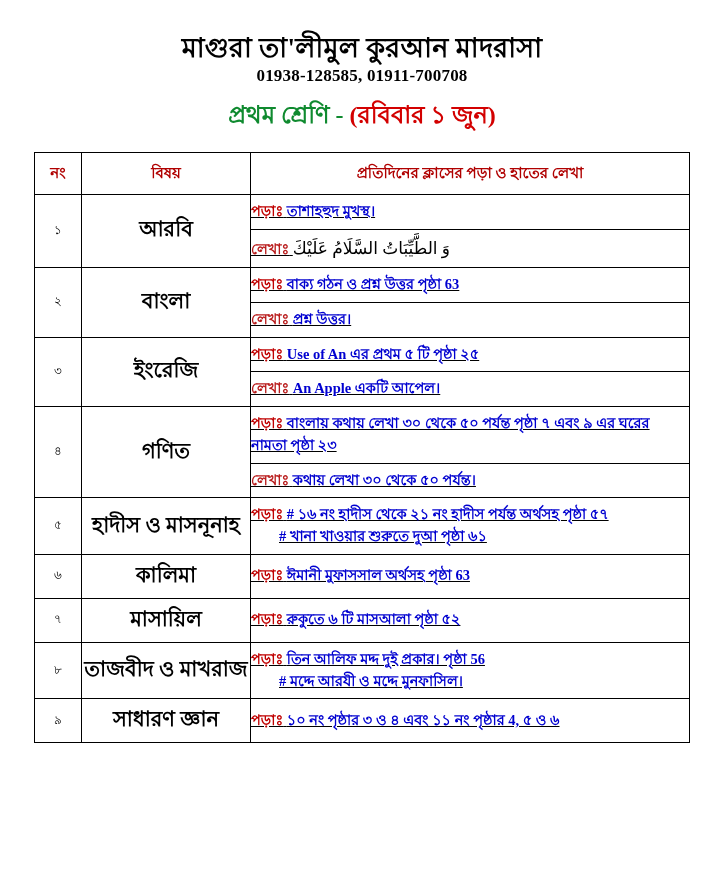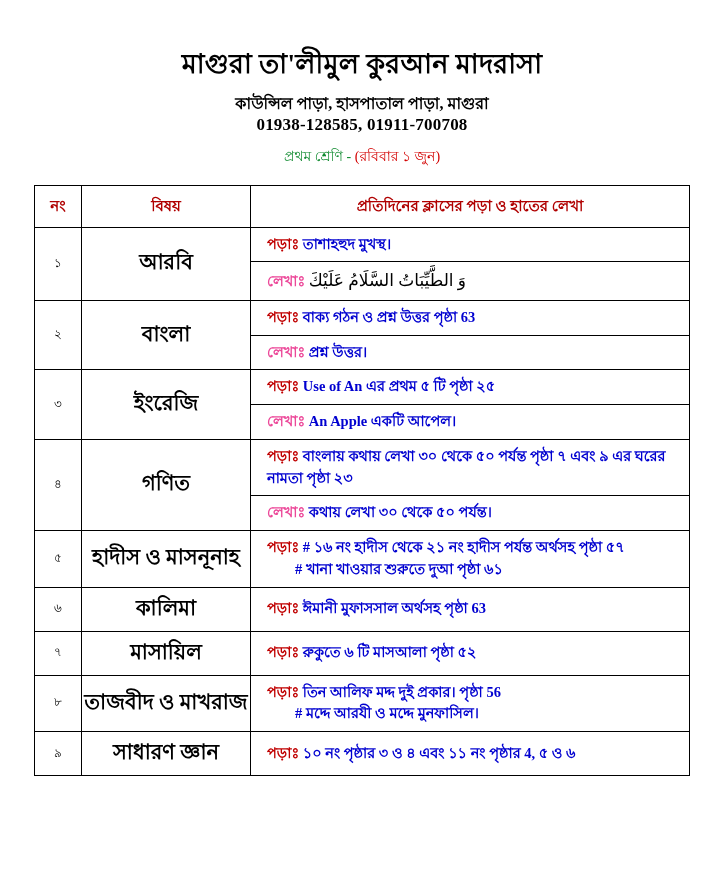--- a/index.html
+++ b/index.html
@@ -16,21 +16,21 @@
   }
   .page {
     width: 724px;
     height: 877px;
     box-sizing: border-box;
     padding: 0 34px;
     position: relative;
   }
   .header {
     text-align: center;
-    padding-top: 48px;
+    padding-top: 32px;
   }
   .school-name {
     font-size: 27px;
     font-weight: bold;
     letter-spacing: 0.3px;
     line-height: 1.25;
   }
   .address {
     font-size: 16px;
     font-weight: bold;
@@ -38,22 +38,22 @@
     line-height: 1.3;
   }
   .phones {
     font-size: 17px;
     font-weight: bold;
     margin-top: 0;
     letter-spacing: 0.2px;
   }
   .class-line {
     margin-top: 10px;
-    font-size: 14px;
-    font-weight: normal;
+    font-size: 24px;
+    font-weight: bold;
   }
   .class-green {
     color: #0f8a2f;
   }
   .class-red {
     color: #d30000;
   }
   table.routine {
     margin-top: 16px;
     border-collapse: collapse;
@@ -80,31 +80,32 @@
     font-size: 12px;
     width: 38px;
   }
   td.subject {
     text-align: center;
     font-size: 21px;
     font-weight: bold;
     padding: 4px 2px;
   }
   td.work {
-    padding: 6px 16px;
+    padding: 6px 0;
     font-size: 14.5px;
     line-height: 1.5;
+    text-decoration: underline;
   }
   .lbl {
     font-weight: bold;
     color: #c00000;
   }
   .lbl-magenta {
     font-weight: bold;
-    color: #ec4899;
+    color: #b91c1c;
   }
   .work-text {
     color: #0000d0;
     font-weight: bold;
   }
   .arabic {
     font-size: 17px;
     direction: rtl;
     unicode-bidi: bidi-override;
     display: inline-block;
@@ -117,21 +118,20 @@
     padding-left: 28px;
   }
 </style>
 </head>
 <body>
 
 <div class="page">
 
   <div class="header">
     <div class="school-name">মাগুরা তা'লীমুল কুরআন মাদরাসা</div>
-    <div class="address">কাউন্সিল পাড়া, হাসপাতাল পাড়া, মাগুরা</div>
     <div class="phones">01938-128585, 01911-700708</div>
     <div class="class-line">
       <span class="class-green">প্রথম শ্রেণি - </span><span class="class-red">(রবিবার ১ জুন)</span>
     </div>
   </div>
 
   <table class="routine">
     <thead>
       <tr>
         <th class="col-no">নং</th>

